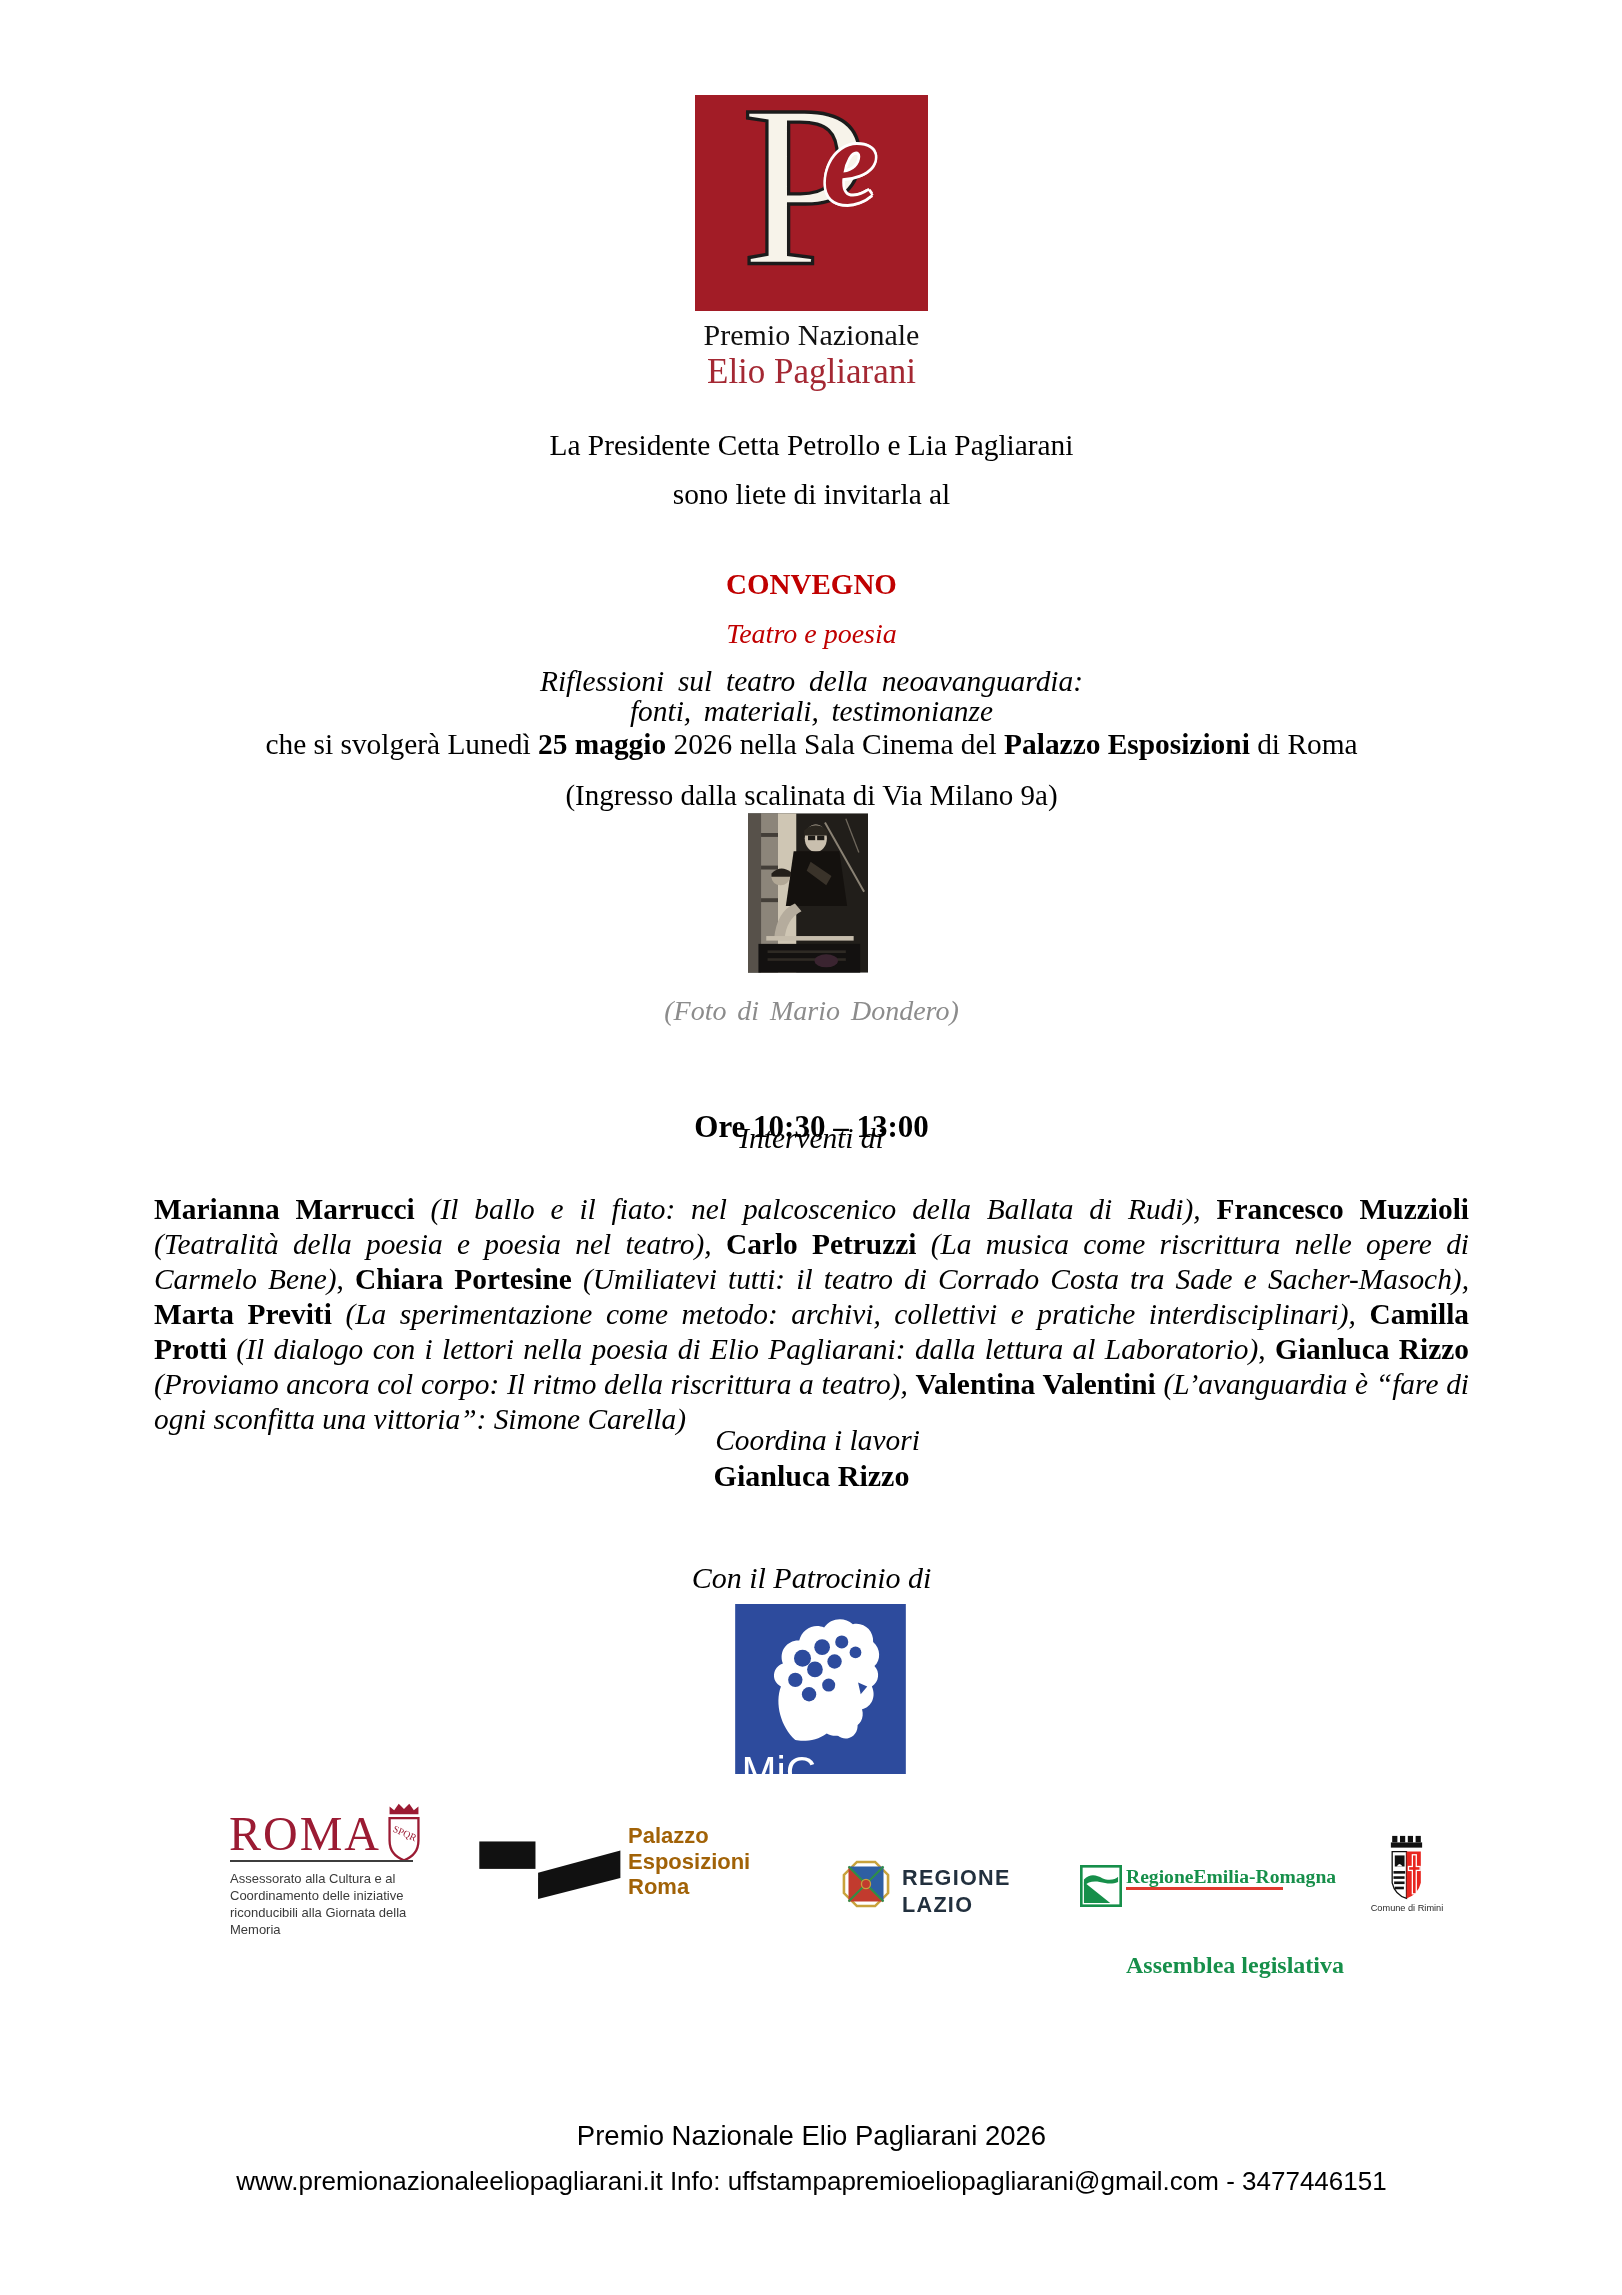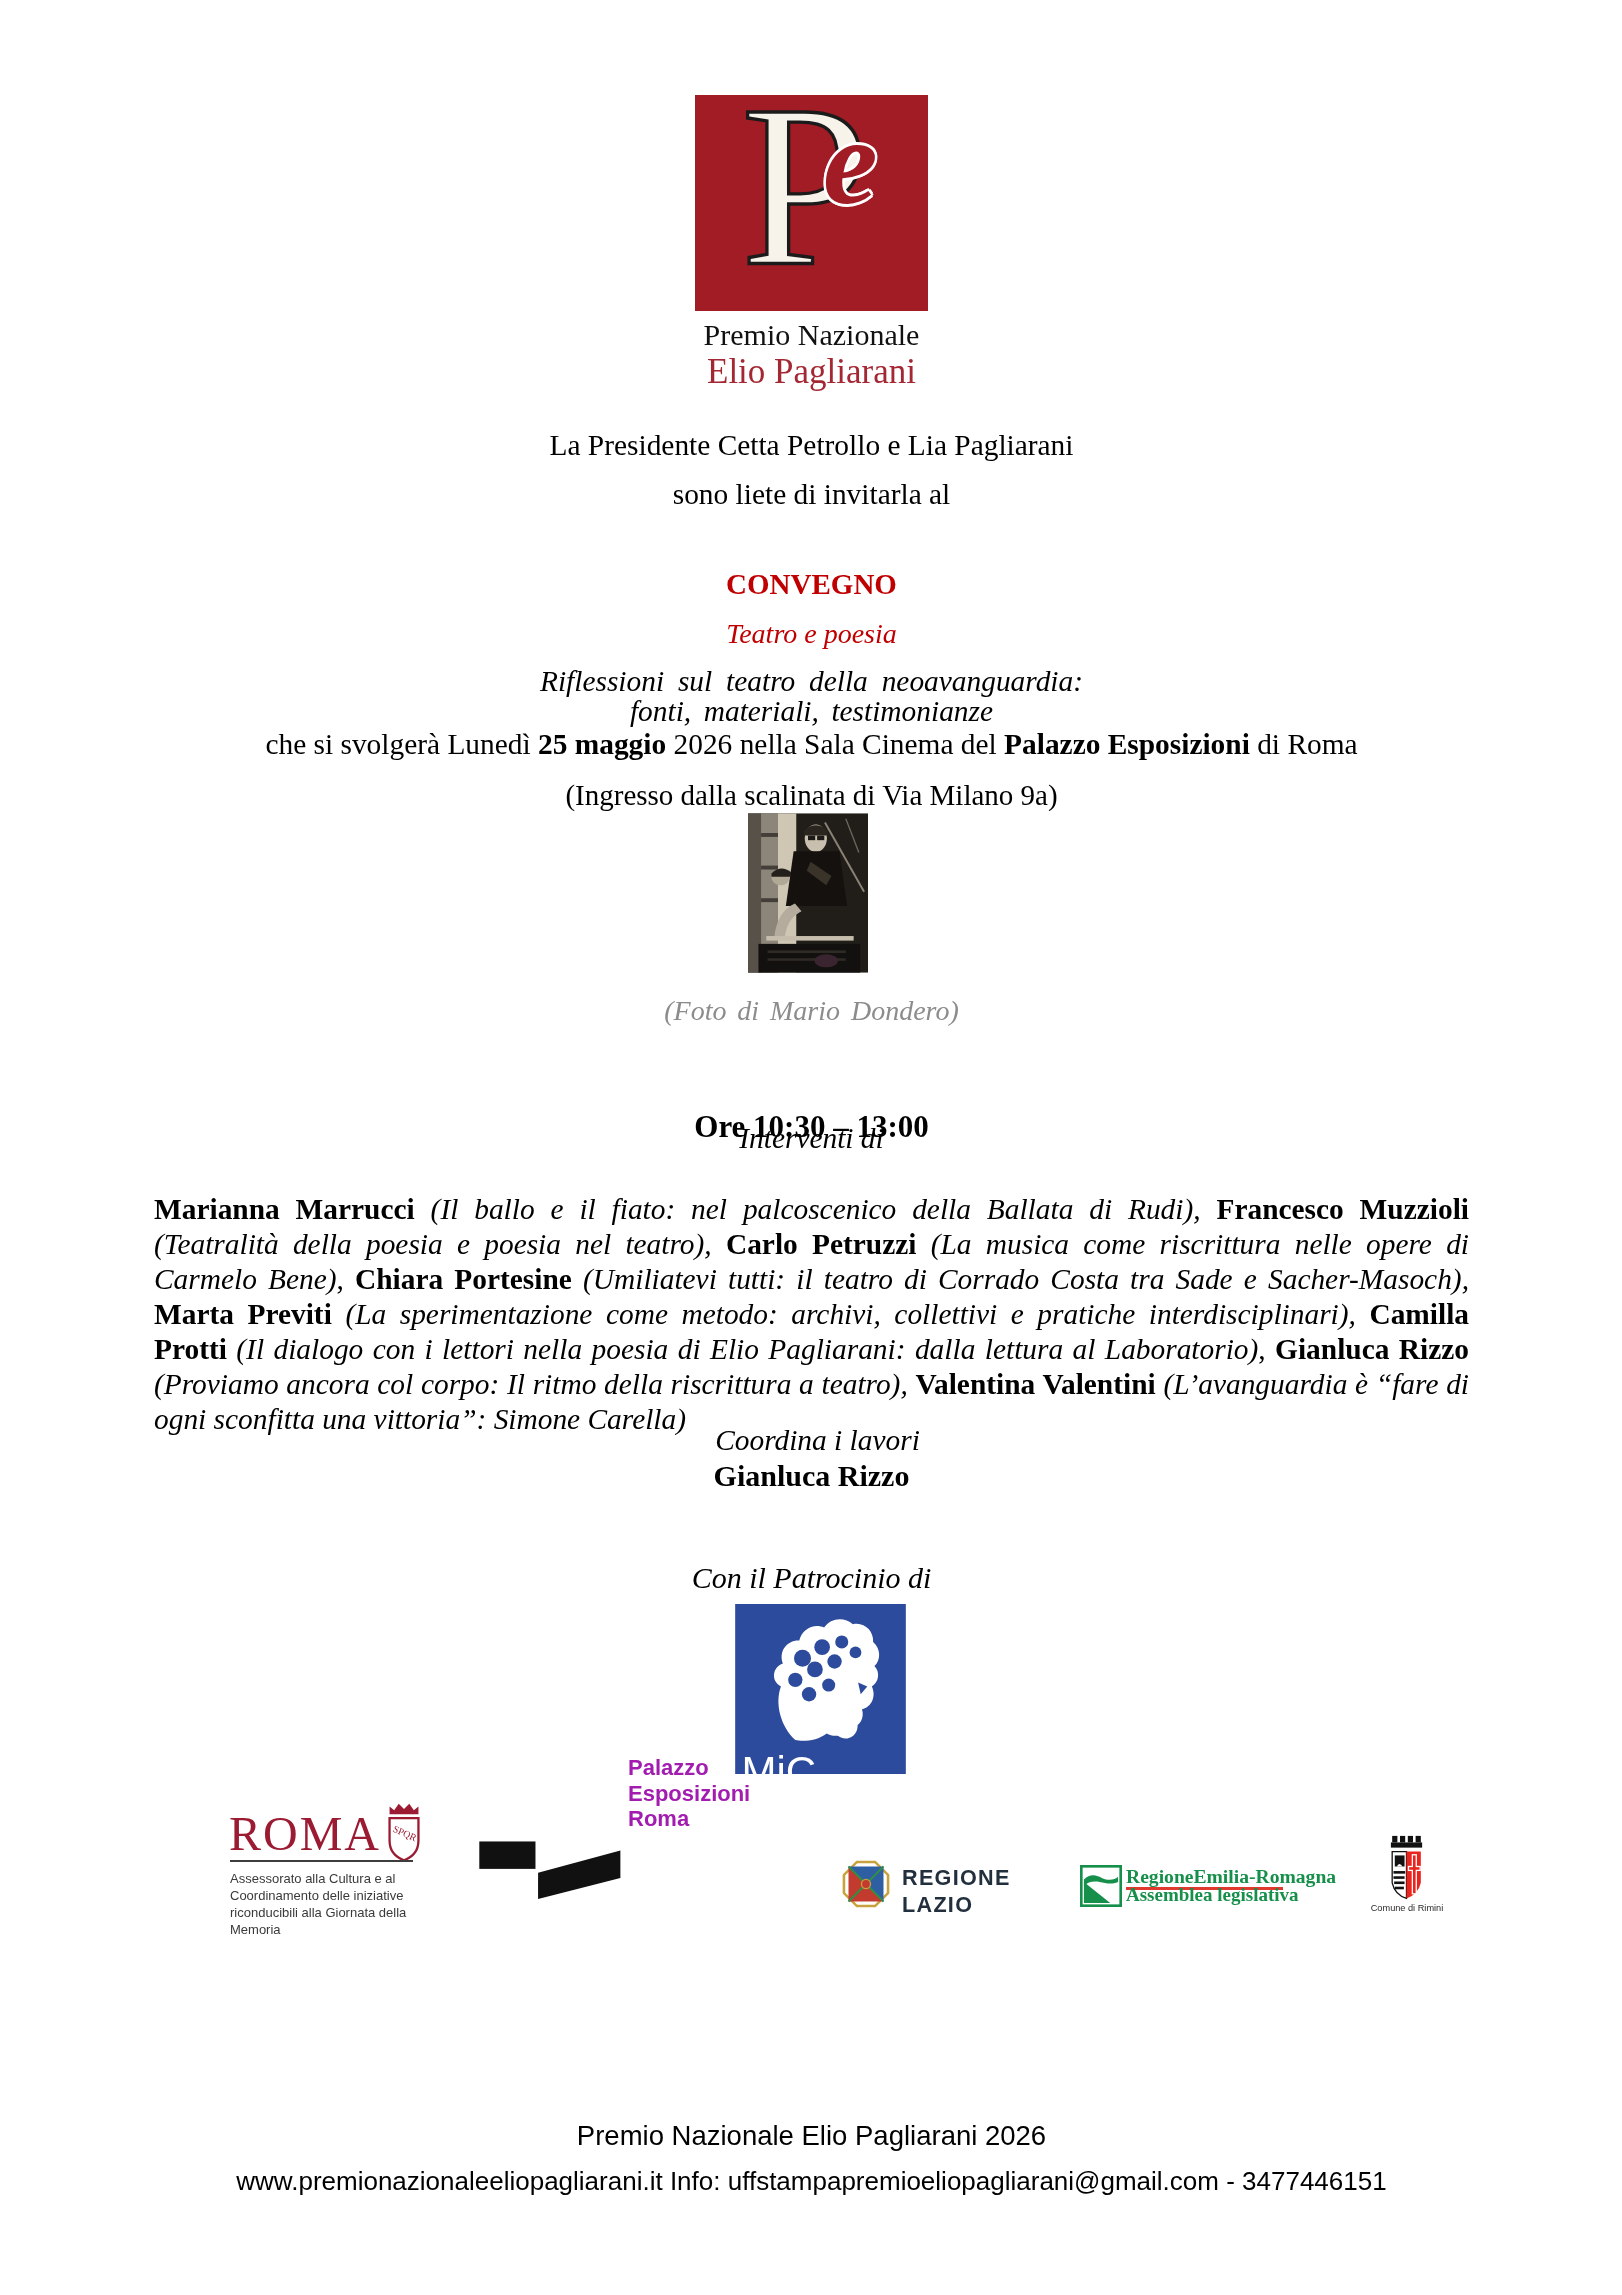--- a/index.html
+++ b/index.html
@@ -51,28 +51,28 @@
   .mic{left:735px;top:1604px;width:171px;height:190px;}
   .mic-text{position:absolute;left:6.5px;bottom:1.3px;color:#fff;
     font-family:"Liberation Sans",sans-serif;font-size:42px;line-height:1;}
 
   
   .roma-word{left:229px;top:1810px;font-size:48px;color:#9b1b33;letter-spacing:2px;line-height:1;}
   .roma-crest{left:383px;top:1801px;}
   .roma-rule{left:230px;top:1860px;width:183px;height:2px;background:#3d3d3d;}
   .roma-caption{left:230px;top:1870px;width:222px;font-size:13px;line-height:17px;color:#3a3a3a;}
   .pe-shapes{left:478px;top:1836px;}
-  .pe-text{left:628px;top:1755px;font-size:22px;line-height:25.5px;font-weight:bold;color:#a21caf;}
+  .pe-text{left:628px;top:1823px;font-size:22px;line-height:25.5px;font-weight:bold;color:#a16207;}
   .lazio-emblem{left:842px;top:1860px;}
   .lazio-text{left:902px;top:1864px;font-size:21.6px;line-height:27px;font-weight:bold;
     letter-spacing:1.3px;color:#22303e;}
   .er-emblem{left:1080px;top:1865px;}
   .er-text1{left:1126px;top:1866px;font-size:19.6px;font-weight:bold;color:#168f4a;}
   .er-rule{left:1126px;top:1887px;width:157px;height:3.3px;background:#e0392e;}
-  .er-text2{left:1126px;top:1884px;font-size:19px;font-weight:bold;color:#168f4a;}
+  .er-text2{left:1126px;top:1952px;font-size:24px;font-weight:bold;color:#168f4a;}
   .rimini-crest{left:1383px;top:1832px;}
   .rimini-caption{left:1361px;top:1903px;width:92px;font-size:9.2px;color:#2a2a2a;text-align:center;}
 
   
   .footer1{top:2120px;font-size:27.5px;font-weight:normal;font-family:"Liberation Sans",sans-serif;}
   .footer2{top:2166px;font-size:26px;font-family:"Liberation Sans",sans-serif;}
 </style>
 </head>
 <body>
 

